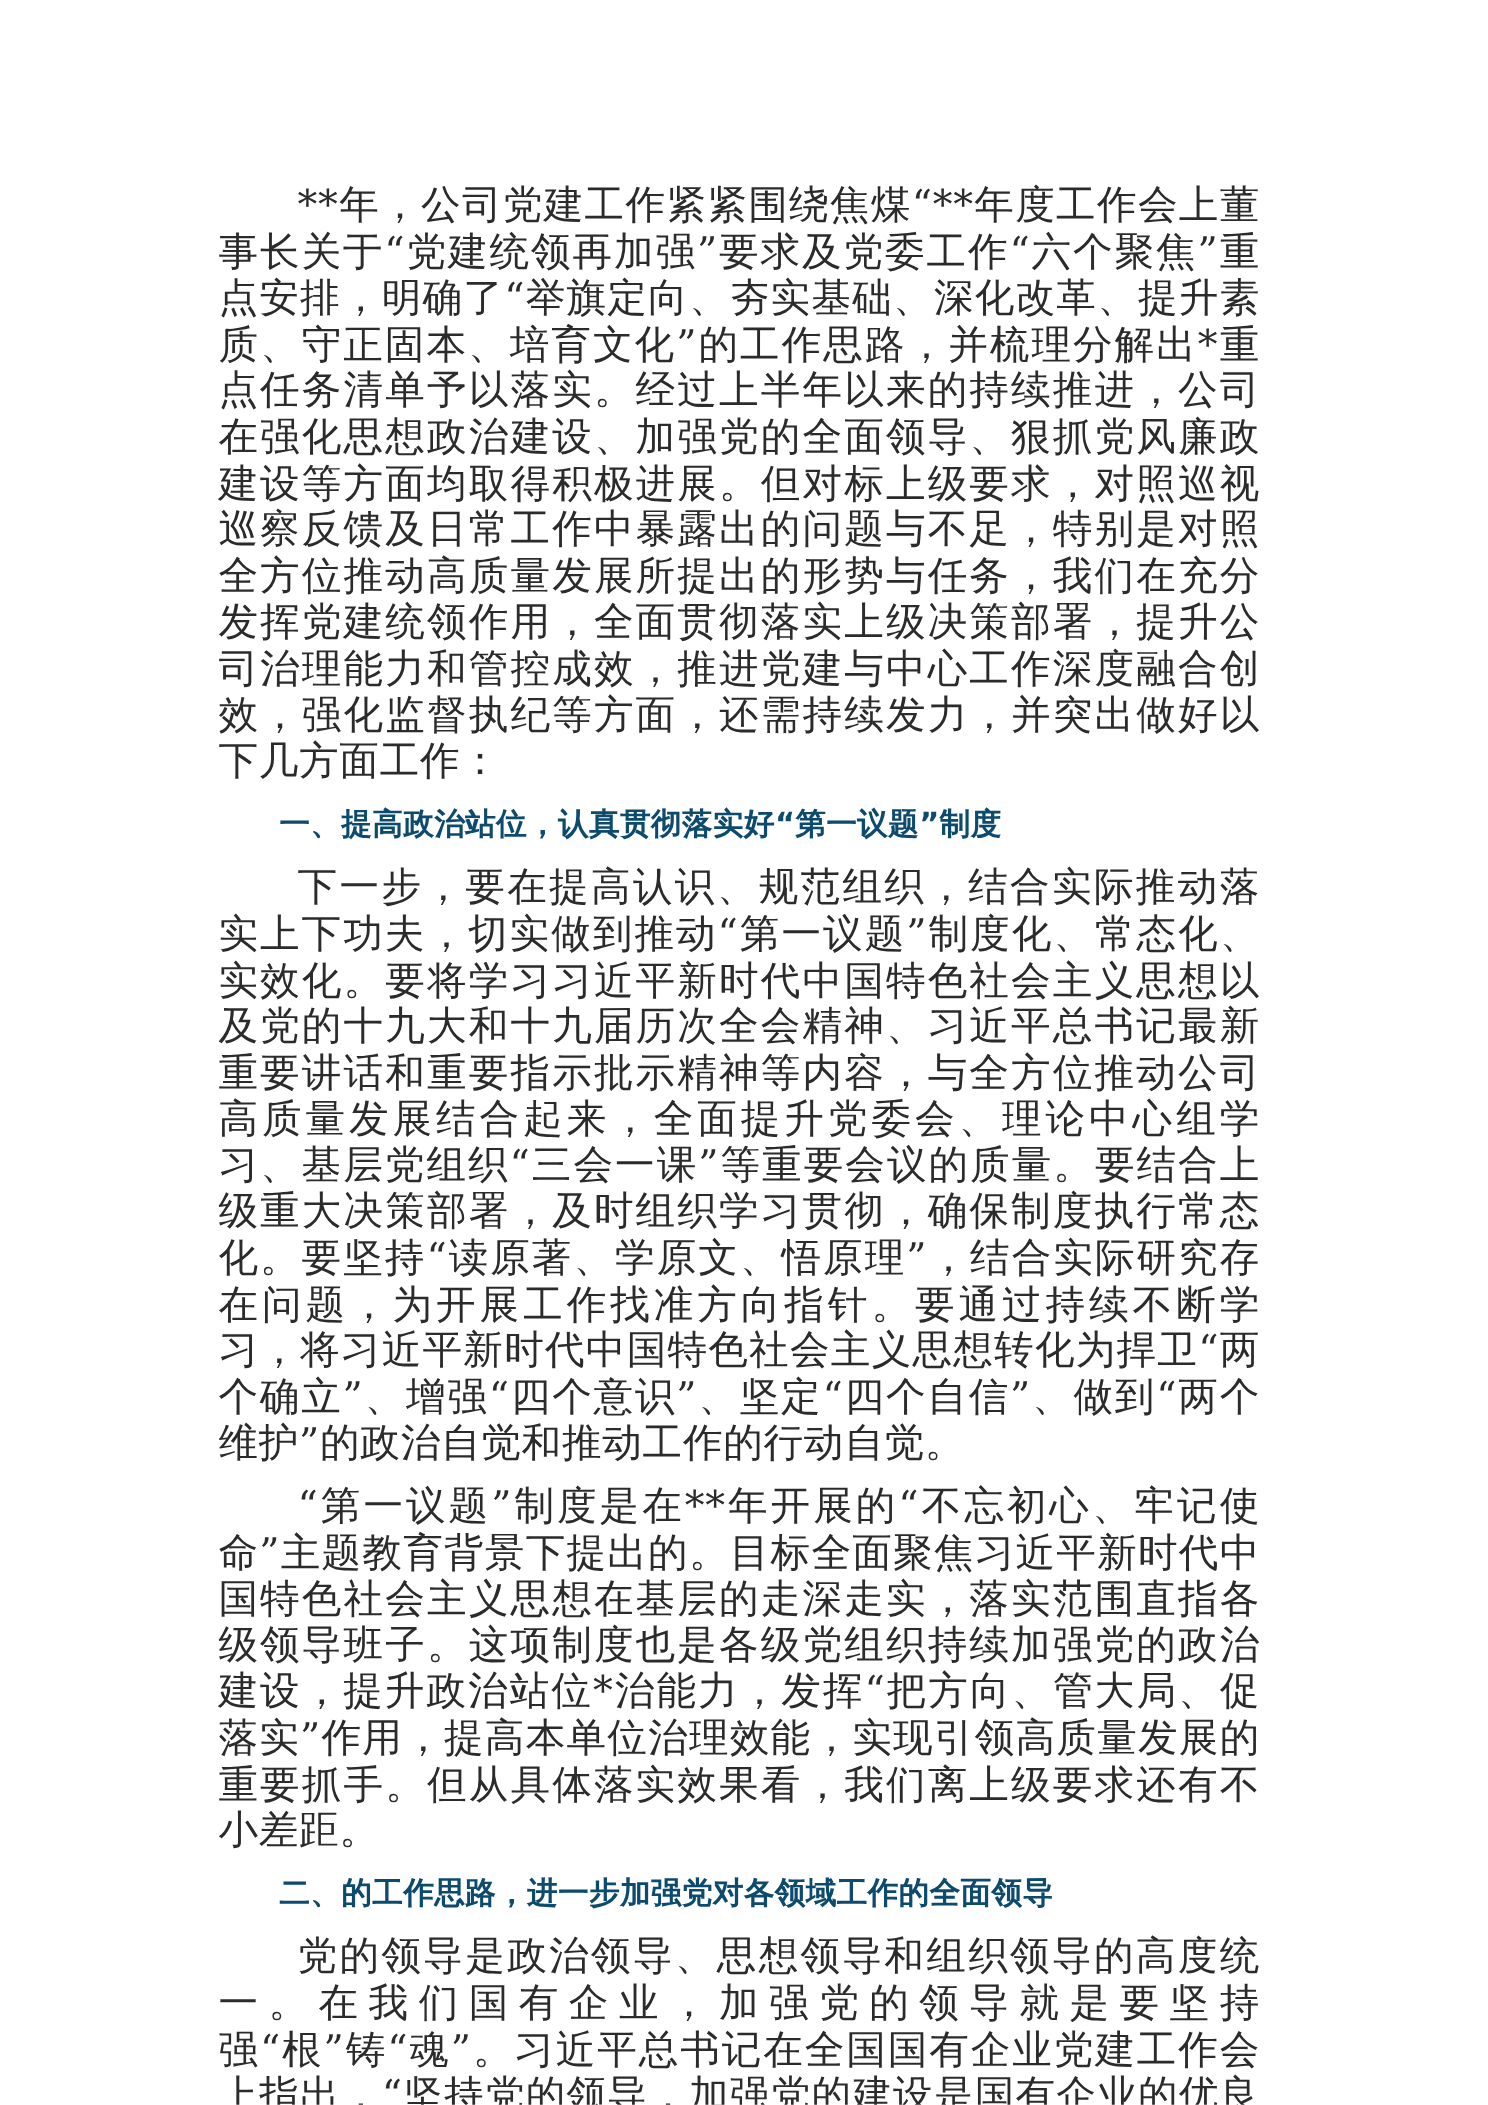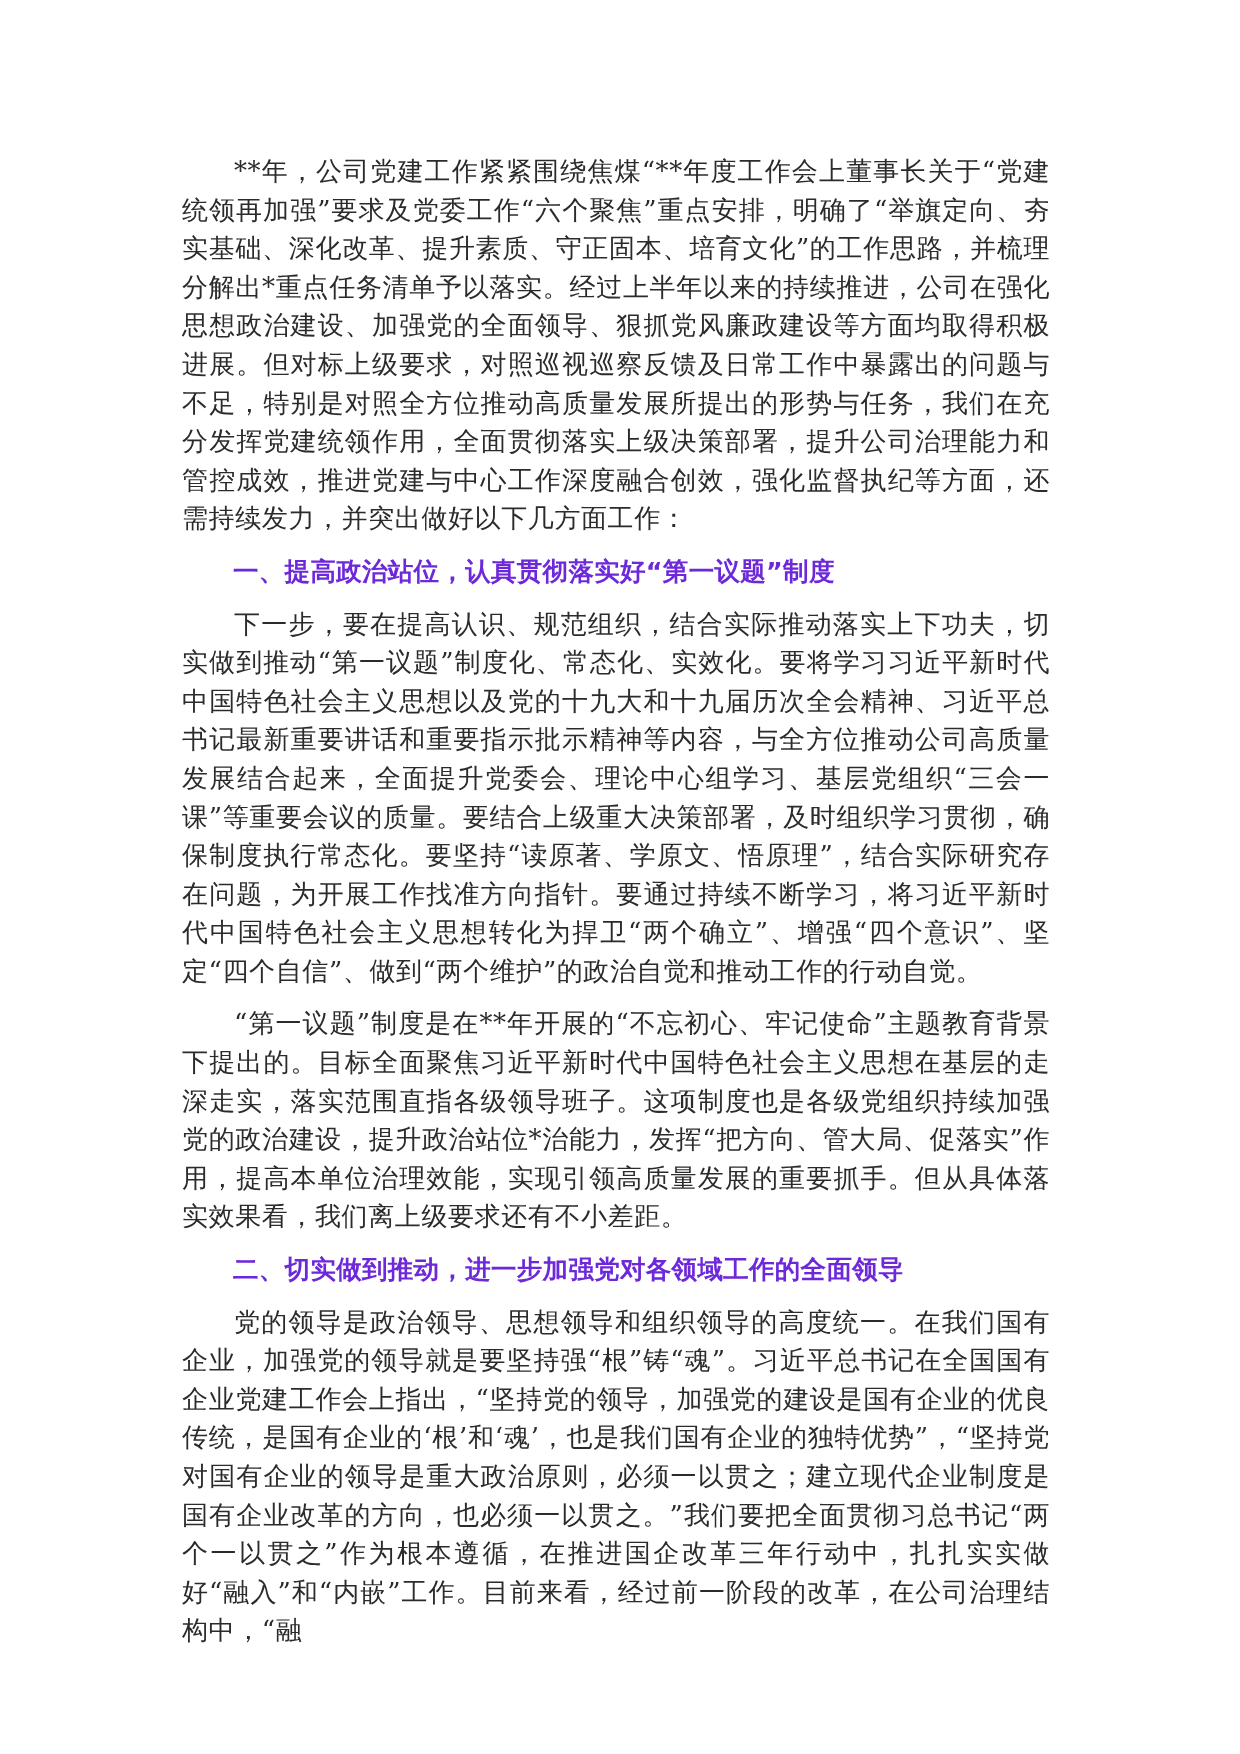--- a/index.html
+++ b/index.html
@@ -5,42 +5,42 @@
   html, body { margin: 0; padding: 0; background: #ffffff; }
   body {
     width: 1240px; height: 1754px; position: relative; overflow: hidden;
     font-family: "DejaVu Serif", "Liberation Serif", serif;
     color: #2b2b2b;
   }
   .page {
     position: absolute; left: 182px; top: 152px; width: 868px;
   }
   .para {
-    margin: 0; font-size: 26px; line-height: 38.6px;
+    margin: 0; font-size: 33px; line-height: 38.6px;
     text-indent: 2em; text-align: justify; letter-spacing: 0.6px;
     word-break: break-all;
   }
   .heading {
     margin: 0; font-size: 25.5px; line-height: 38.6px;
-    font-weight: bold; text-indent: 2em; color: #6d28d9;
+    font-weight: bold; text-indent: 2em; color: #0c4a6e;
     font-family: "DejaVu Sans", "Liberation Sans", sans-serif;
     letter-spacing: 0.3px;
   }
   .gap-before-heading { margin-top: 14px; }
   .gap-after-heading { margin-top: 14px; }
   .gap-para { margin-top: 14px; }
 </style>
 </head>
 <body>
 
 <div class="page">
   <p class="para">**年，公司党建工作紧紧围绕焦煤“**年度工作会上董事长关于“党建统领再加强”要求及党委工作“六个聚焦”重点安排，明确了“举旗定向、夯实基础、深化改革、提升素质、守正固本、培育文化”的工作思路，并梳理分解出*重点任务清单予以落实。经过上半年以来的持续推进，公司在强化思想政治建设、加强党的全面领导、狠抓党风廉政建设等方面均取得积极进展。但对标上级要求，对照巡视巡察反馈及日常工作中暴露出的问题与不足，特别是对照全方位推动高质量发展所提出的形势与任务，我们在充分发挥党建统领作用，全面贯彻落实上级决策部署，提升公司治理能力和管控成效，推进党建与中心工作深度融合创效，强化监督执纪等方面，还需持续发力，并突出做好以下几方面工作：</p>
 
   <p class="heading gap-before-heading">一、提高政治站位，认真贯彻落实好“第一议题”制度</p>
 
   <p class="para gap-para">下一步，要在提高认识、规范组织，结合实际推动落实上下功夫，切实做到推动“第一议题”制度化、常态化、实效化。要将学习习近平新时代中国特色社会主义思想以及党的十九大和十九届历次全会精神、习近平总书记最新重要讲话和重要指示批示精神等内容，与全方位推动公司高质量发展结合起来，全面提升党委会、理论中心组学习、基层党组织“三会一课”等重要会议的质量。要结合上级重大决策部署，及时组织学习贯彻，确保制度执行常态化。要坚持“读原著、学原文、悟原理”，结合实际研究存在问题，为开展工作找准方向指针。要通过持续不断学习，将习近平新时代中国特色社会主义思想转化为捍卫“两个确立”、增强“四个意识”、坚定“四个自信”、做到“两个维护”的政治自觉和推动工作的行动自觉。</p>
 
   <p class="para gap-after-heading">“第一议题”制度是在**年开展的“不忘初心、牢记使命”主题教育背景下提出的。目标全面聚焦习近平新时代中国特色社会主义思想在基层的走深走实，落实范围直指各级领导班子。这项制度也是各级党组织持续加强党的政治建设，提升政治站位*治能力，发挥“把方向、管大局、促落实”作用，提高本单位治理效能，实现引领高质量发展的重要抓手。但从具体落实效果看，我们离上级要求还有不小差距。</p>
 
-  <p class="heading gap-before-heading">二、切实做到推动，进一步加强党对各领域工作的全面领导</p>
+  <p class="heading gap-before-heading">二、的工作思路，进一步加强党对各领域工作的全面领导</p>
 
   <p class="para gap-after-heading">党的领导是政治领导、思想领导和组织领导的高度统一。在我们国有企业，加强党的领导就是要坚持强“根”铸“魂”。习近平总书记在全国国有企业党建工作会上指出，“坚持党的领导，加强党的建设是国有企业的优良传统，是国有企业的‘根’和‘魂’，也是我们国有企业的独特优势”，“坚持党对国有企业的领导是重大政治原则，必须一以贯之；建立现代企业制度是国有企业改革的方向，也必须一以贯之。”我们要把全面贯彻习总书记“两个一以贯之”作为根本遵循，在推进国企改革三年行动中，扎扎实实做好“融入”和“内嵌”工作。目前来看，经过前一阶段的改革，在公司治理结构中，“融</p>
 </div>
 
 </body></html>

